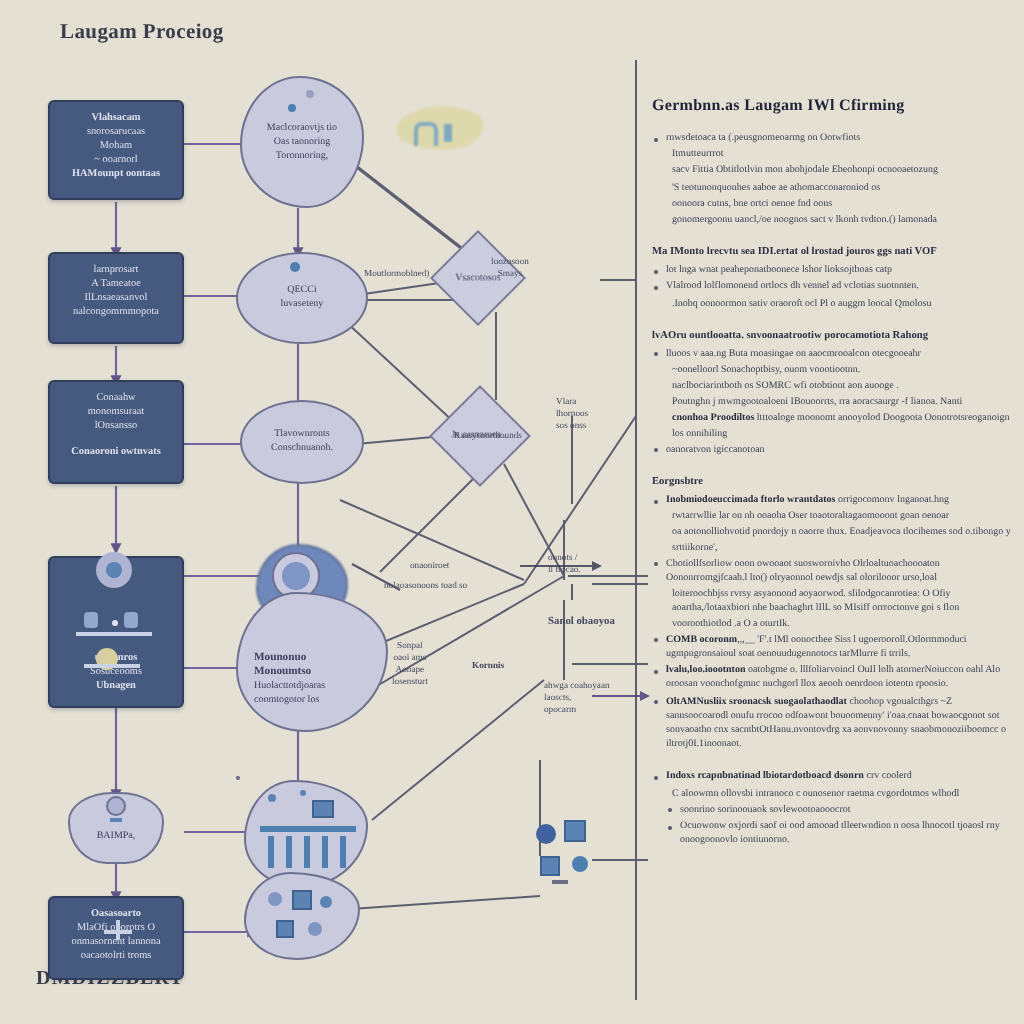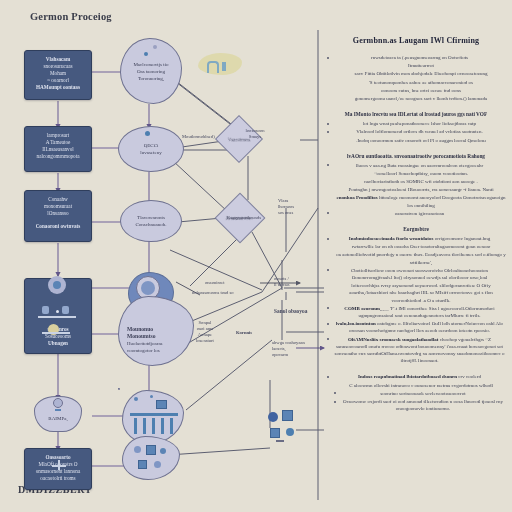--- a/index.html
+++ b/index.html
@@ -90,21 +90,21 @@
     border:2px solid #7fa9c2;border-bottom:none;border-radius:4px 4px 0 0;}
   .yellow-blob .yb2{position:absolute;left:24px;top:9px;width:4px;height:9px;background:#7fa9c2;}
 
   
   .edge-label{
     position:absolute;font-size:4.6px;line-height:6px;color:#44475e;
     filter:blur(.3px);white-space:nowrap;
   }
 
   
-  .panel{position:absolute;left:326px;top:36px;width:180px;text-align:center;}
+  .panel{position:absolute;left:326px;top:48px;width:180px;}
   .panel h2{
     margin:0 0 9px 0;font-size:8px;font-weight:bold;letter-spacing:.15px;
     color:#23263a;filter:blur(.25px);
   }
   .blk{margin-bottom:9px;}
   .blk .hd{font-size:5.3px;font-weight:bold;color:#2b2e42;filter:blur(.3px);
     line-height:7.4px;margin-bottom:1.5px;}
   .li{position:relative;padding-left:7px;font-size:5px;line-height:7.2px;
     color:#3b3e52;filter:blur(.32px);margin-bottom:1px;}
   .li::before{content:"";position:absolute;left:1px;top:2.6px;width:2px;height:2px;
@@ -114,21 +114,21 @@
   .li b{font-weight:bold;color:#272a3c;}
   .sub{padding-left:14px;}
   .sub::before{left:8px;}
 </style>
 </head>
 <body>
 
 <div class="canvas">
 
   <div class="title-block">
-    <div class="title-line2">Germon Proceiog</div>
+    <div class="title-line2">Laugam Proceiog</div>
   </div>
 
   <div class="footer-label">DMDIZZBERT</div>
 
   <svg class="edges" viewBox="0 0 512 512">
     <defs>
       <marker id="ah" markerWidth="5" markerHeight="5" refX="4" refY="2.5" orient="auto">
         <path d="M0,0 L5,2.5 L0,5 z" fill="#4b3f7d"></path>
       </marker>
       <marker id="ahd" markerWidth="5" markerHeight="5" refX="4" refY="2.5" orient="auto">

